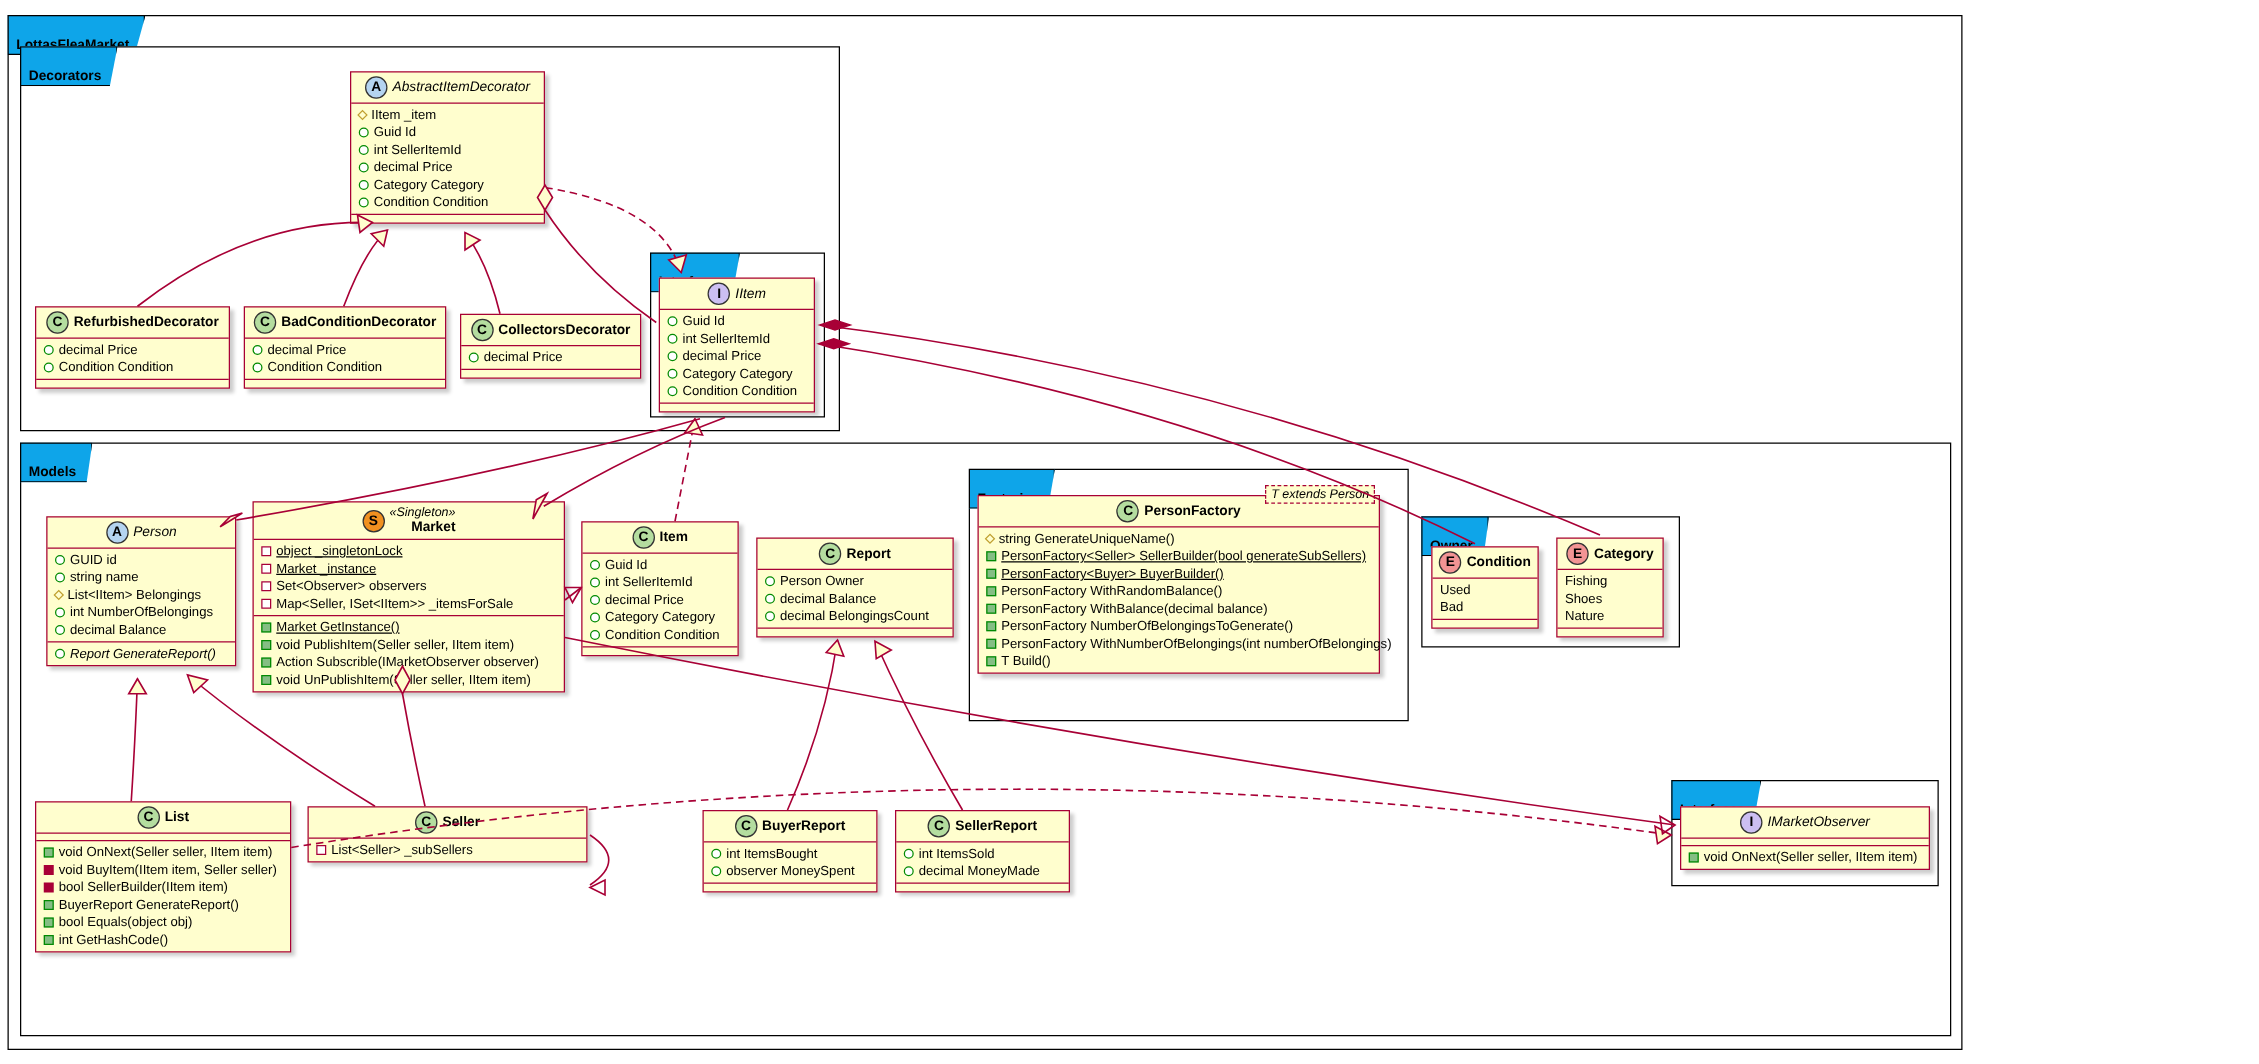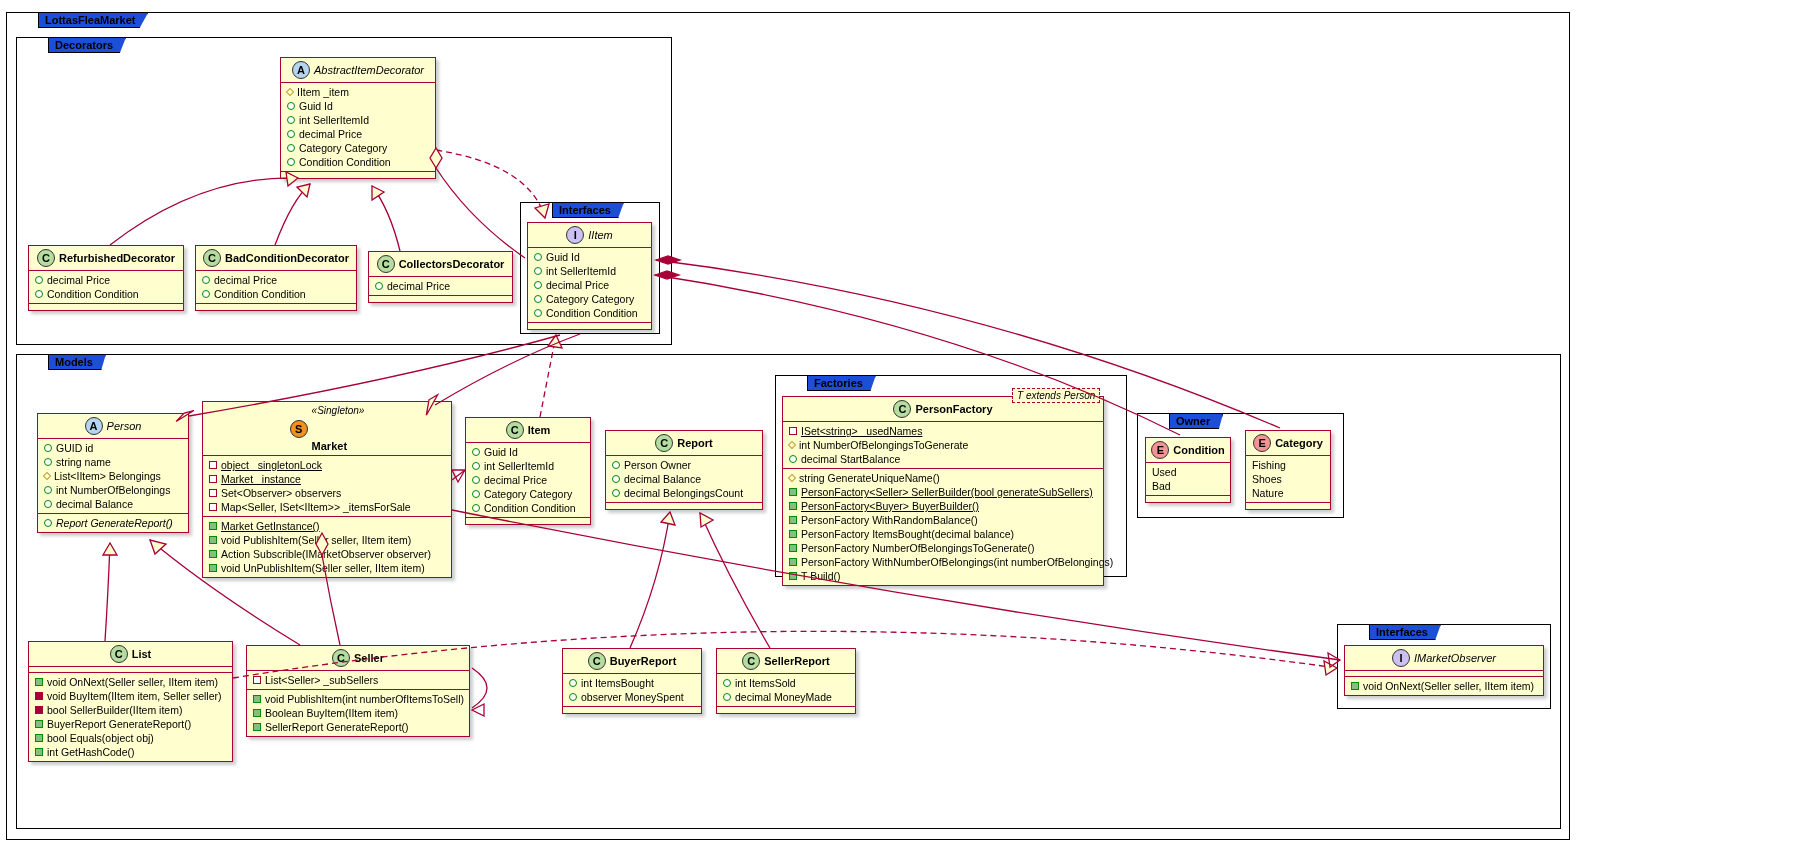--- a/index.html
+++ b/index.html
@@ -1,19 +1,19 @@
 <!DOCTYPE html>
 <html><head>
 <meta charset="utf-8">
 <style>
   * { box-sizing: border-box; margin: 0; padding: 0; }
   body { font-family: Verdana, sans-serif; font-size: 11px; background: #fff; width: 1807px; height: 851px; position: relative; }
   
   .frame { position: absolute; border: 1.5px solid #000; background: #fff; }
-  .frame-label { position: absolute; top: -1px; left: -1px; border: 1.5px solid #000; background: #1d4ed8; padding: 1px 12px 1px 6px; font-weight: bold; font-size: 11px; clip-path: polygon(0 0, 100% 0, 92% 100%, 0 100%); margin-left: 32px; }
+  .frame-label { position: absolute; top: -1px; left: -1px; border: 1.5px solid #000; background: #0ea5e9; padding: 17px 12px 1px 6px; font-weight: bold; font-size: 11px; clip-path: polygon(0 0, 100% 0, 92% 100%, 0 100%); }
   
   .class-box { position: absolute; background: #fffece; border: 1.5px solid #a80036; }
   .class-box.shadow { box-shadow: 3px 3px 3px rgba(0,0,0,0.2); }
   .class-header { display: flex; align-items: center; justify-content: center; padding: 3px 8px; gap: 4px; font-weight: bold; border-bottom: 1.5px solid #a80036; white-space: nowrap; }
   .class-section { padding: 2px 4px; border-bottom: 1.5px solid #a80036; }
   .class-section:last-child { border-bottom: none; }
   .class-section.empty { min-height: 6px; }
   .member-row { display: flex; align-items: center; gap: 4px; padding: 0px 2px; white-space: nowrap; font-size: 10.5px; line-height: 14px; }
   .underline { text-decoration: underline; }
   
@@ -220,21 +220,21 @@
     <div class="member-row">
         <span class="vis green-o"></span>
         <span class="italic">Report GenerateReport()</span>
       </div>
   </div>
 </div>
 
 <div class="class-box shadow" style="left:202px; top:401px; width:250px;">
   <div class="class-header" style="flex-direction:row;">
       <span class="badge S">S</span>
-      <span style="display:inline-flex; flex-direction:column; align-items:flex-start;gap:24px;">
+      <span style="display:inline-flex; flex-direction:column; align-items:flex-end;">
         <span class="stereotype">«Singleton»</span>
         <span>Market</span>
       </span>
     </div>
   <div class="class-section">
     <div class="member-row">
         <span class="vis red-sq"></span>
         <span class="underline">object _singletonLock</span>
       </div>
     <div class="member-row">
@@ -322,52 +322,38 @@
   <div class="class-section empty"></div>
 </div>
 
 <div class="class-box shadow" style="left:782px; top:396px; width:322px;">
   <div class="class-header">
       <span class="badge C">C</span>
       <span>PersonFactory</span>
     </div>
   <div class="class-section">
     <div class="member-row">
-        <span class="vis red-sq"></span>
-        <span class="underline">ISet&lt;string&gt; _usedNames</span>
-      </div>
-    <div class="member-row">
-        <span class="vis yel-d"></span>
-        <span>int NumberOfBelongingsToGenerate</span>
-      </div>
-    <div class="member-row">
-        <span class="vis green-o"></span>
-        <span>decimal StartBalance</span>
-      </div>
-  </div>
-  <div class="class-section">
-    <div class="member-row">
         <span class="vis yel-d"></span>
         <span>string GenerateUniqueName()</span>
       </div>
     <div class="member-row">
         <span class="vis green-f"></span>
         <span class="underline">PersonFactory&lt;Seller&gt; SellerBuilder(bool generateSubSellers)</span>
       </div>
     <div class="member-row">
         <span class="vis green-f"></span>
         <span class="underline">PersonFactory&lt;Buyer&gt; BuyerBuilder()</span>
       </div>
     <div class="member-row">
         <span class="vis green-f"></span>
         <span>PersonFactory WithRandomBalance()</span>
       </div>
     <div class="member-row">
         <span class="vis green-f"></span>
-        <span>PersonFactory ItemsBought(decimal balance)</span>
+        <span>PersonFactory WithBalance(decimal balance)</span>
       </div>
     <div class="member-row">
         <span class="vis green-f"></span>
         <span>PersonFactory NumberOfBelongingsToGenerate()</span>
       </div>
     <div class="member-row">
         <span class="vis green-f"></span>
         <span>PersonFactory WithNumberOfBelongings(int numberOfBelongings)</span>
       </div>
     <div class="member-row">
@@ -449,34 +435,20 @@
 
 <div class="class-box shadow" style="left:246px; top:645px; width:224px;">
   <div class="class-header">
       <span class="badge C">C</span>
       <span>Seller</span>
     </div>
   <div class="class-section">
     <div class="member-row">
         <span class="vis red-sq"></span>
         <span>List&lt;Seller&gt; _subSellers</span>
-      </div>
-  </div>
-  <div class="class-section">
-    <div class="member-row">
-        <span class="vis green-f"></span>
-        <span>void PublishItem(int numberOfItemsToSell)</span>
-      </div>
-    <div class="member-row">
-        <span class="vis green-f"></span>
-        <span>Boolean BuyItem(IItem item)</span>
-      </div>
-    <div class="member-row">
-        <span class="vis green-f"></span>
-        <span>SellerReport GenerateReport()</span>
       </div>
   </div>
 </div>
 
 <div class="class-box shadow" style="left:562px; top:648px; width:140px;">
   <div class="class-header">
       <span class="badge C">C</span>
       <span>BuyerReport</span>
     </div>
   <div class="class-section">

